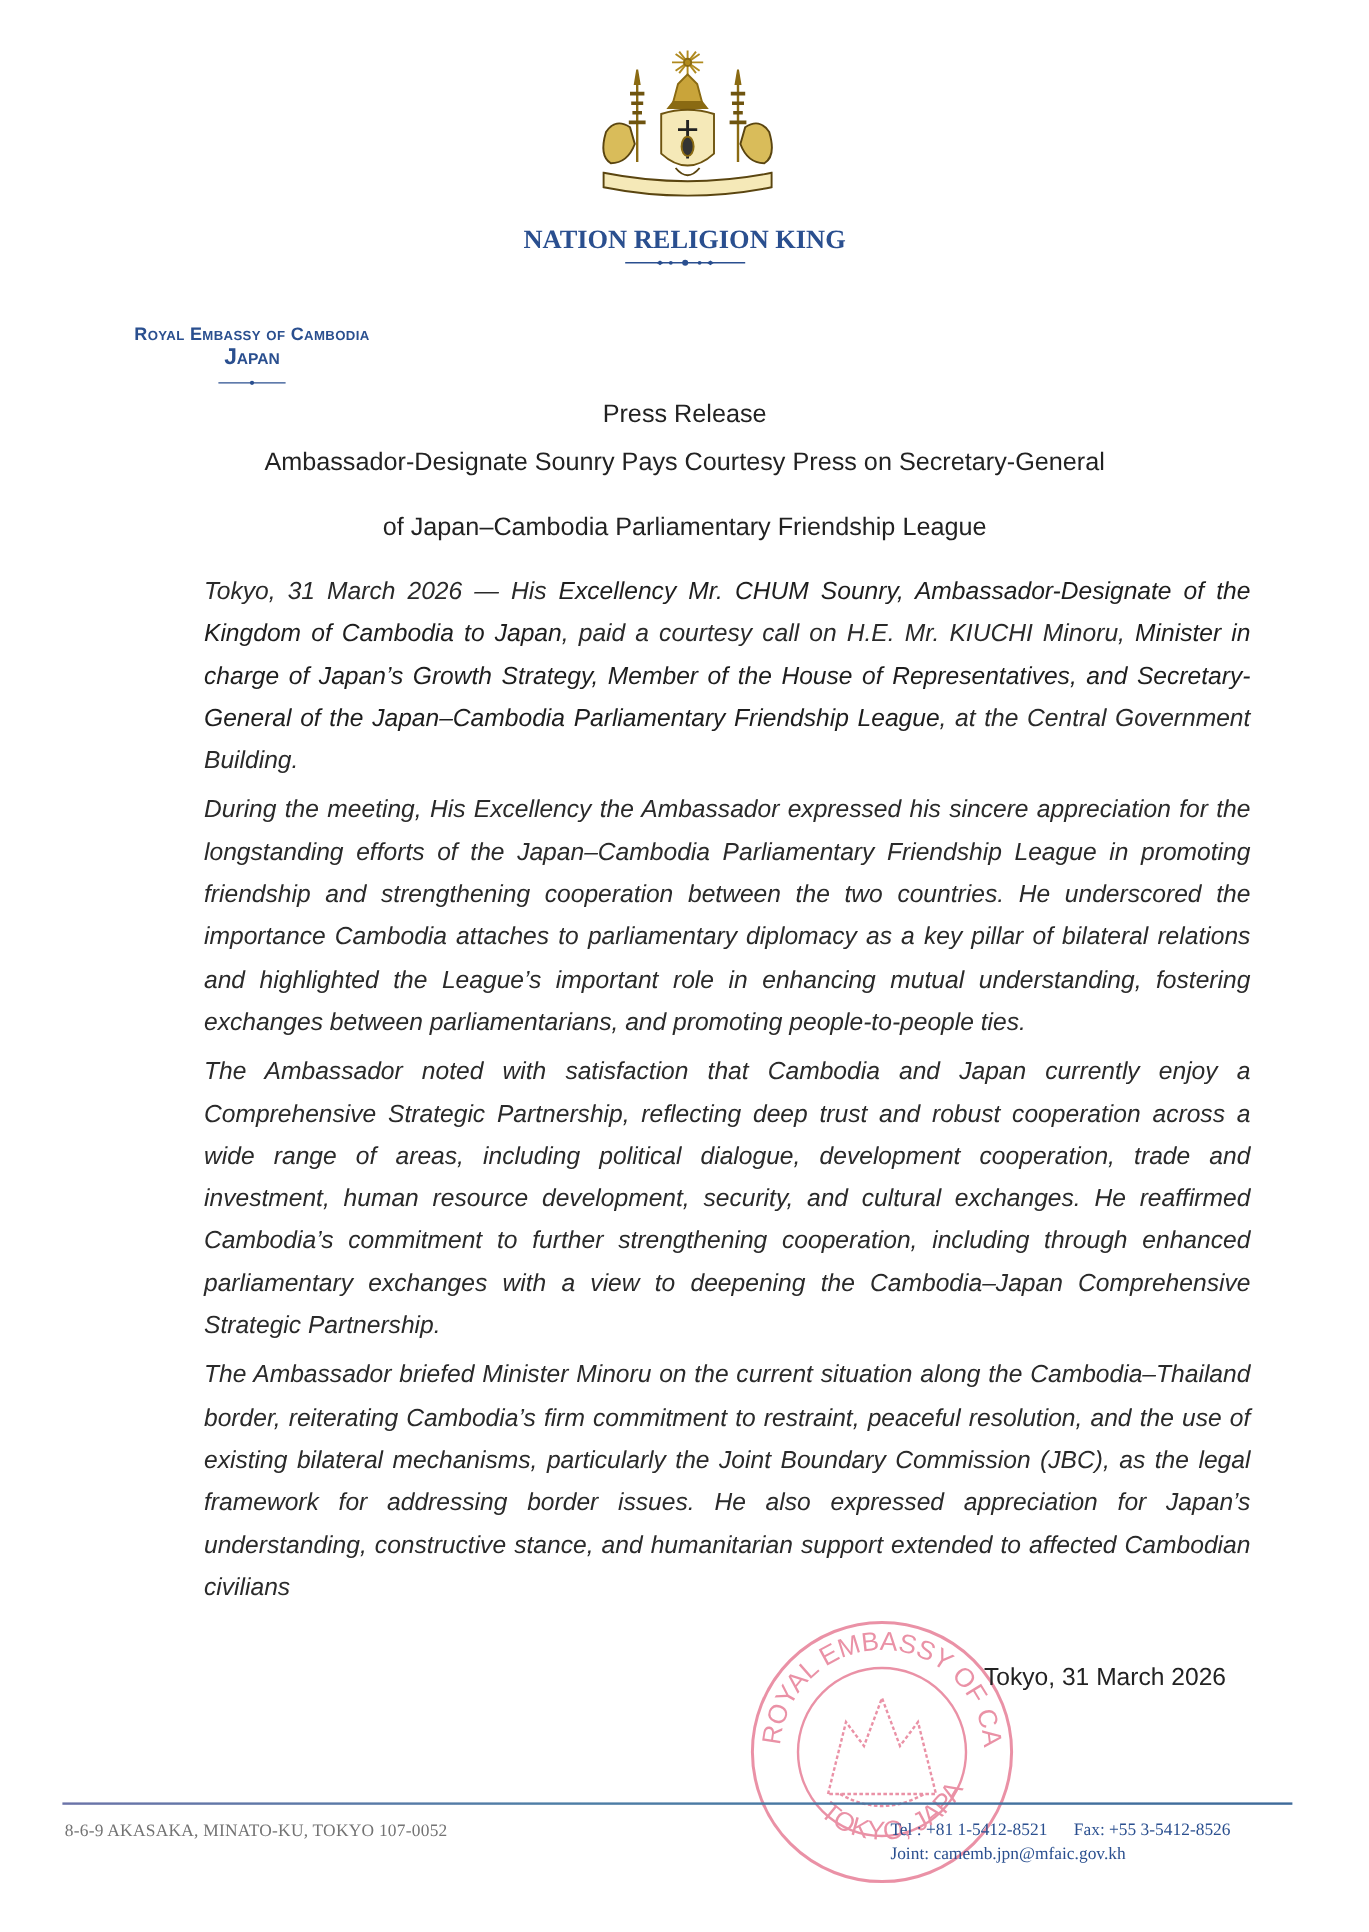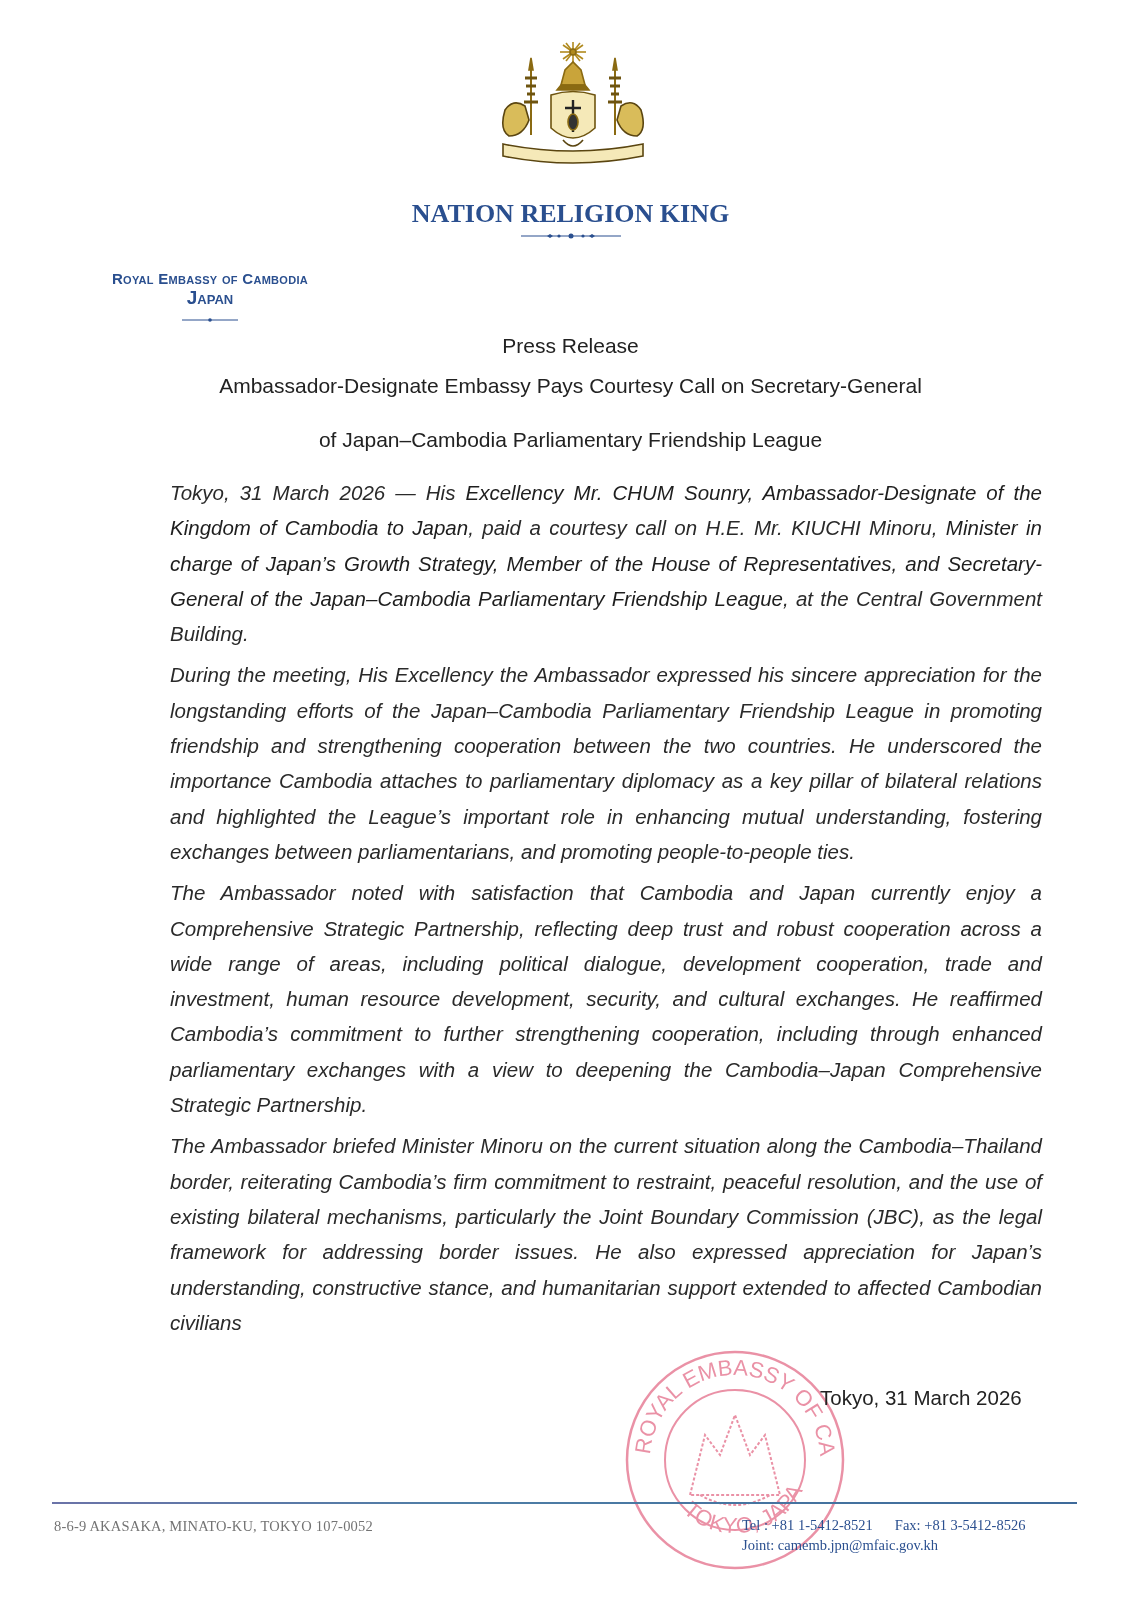--- a/index.html
+++ b/index.html
@@ -1,20 +1,20 @@
 <!DOCTYPE html>
 <html><head>
   <meta charset="utf-8">
   <style>
     html, body { margin: 0; padding: 0; background: #ffffff; }
     body { width: 1141px; height: 1610px; position: relative; overflow: hidden; font-family: "Liberation Sans", sans-serif; color: #222; }
     .emblem { position: absolute; left: 493px; top: 40px; width: 160px; height: 135px; }
     .kingdom { position: absolute; left: 0; width: 1141px; top: 183px; text-align: center; font-family: "Liberation Serif", serif; font-weight: bold; color: #2a4f8f; line-height: 1; }
     .kingdom .l1 { font-size: 26px; letter-spacing: 0.3px; margin-left: 0px; padding-left: 1px; }
-    .kingdom .l2 { font-size: 26px; margin-top: 18px; }
+    .kingdom .l2 { font-size: 22px; margin-top: 6px; }
     .kingdom .orn { margin: 4px auto 0; width: 120px; height: 8px; }
     .embassy { position: absolute; left: 72px; top: 270px; width: 276px; text-align: center; font-family: "Liberation Sans", sans-serif; font-weight: bold; color: #2a4f8f; font-variant: small-caps; line-height: 1.15; }
     .embassy .e1 { font-size: 15px; letter-spacing: 0.3px; }
     .embassy .e2 { font-size: 19px; }
     .embassy .orn { margin: 4px auto 0; width: 60px; height: 6px; }
     .title { position: absolute; left: 0; width: 1141px; text-align: center; font-size: 21px; color: #222; }
     .t1 { top: 334px; }
     .t2 { top: 374px; }
     .t3 { top: 428px; }
     .body-text { position: absolute; left: 170px; width: 872px; top: 475px; font-size: 20.5px; line-height: 35.3px; color: #2a2a2a; }
@@ -76,21 +76,21 @@
 <div class="embassy">
   <div class="e1">Royal Embassy of Cambodia</div>
   <div class="e2">Japan</div>
   <svg class="orn" viewBox="0 0 60 6">
     <line x1="2" y1="3" x2="58" y2="3" stroke="#2a4f8f" stroke-width="1"></line>
     <circle cx="30" cy="3" r="1.8" fill="#2a4f8f"></circle>
   </svg>
 </div>
 
 <div class="title t1">Press Release</div>
-<div class="title t2">Ambassador-Designate Embassy Pays Courtesy Call on Secretary-General</div>
+<div class="title t2">Ambassador-Designate Sounry Pays Courtesy Press on Secretary-General</div>
 <div class="title t3">of Japan–Cambodia Parliamentary Friendship League</div>
 
 <div class="body-text">
   <p><span>Tokyo, 31 March 2026 — His </span><span class="b">Excellency Mr. CHUM Sounry, Ambassador-Designate of the Kingdom of Cambodia to Japan</span><span>, paid a courtesy call on H.E. Mr. KIUCHI Minoru, </span><span class="b">Minister in charge of Japan’s Growth Strategy, Member of the House of Representatives, and Secretary-General of the Japan–Cambodia Parliamentary Friendship League</span><span>, at the Central Government Building.</span></p>
   <p>During the meeting, His Excellency the Ambassador expressed his sincere appreciation for the longstanding efforts of the Japan–Cambodia Parliamentary Friendship League in promoting friendship and strengthening cooperation between the two countries. He underscored the importance Cambodia attaches to parliamentary diplomacy as a key pillar of bilateral relations and highlighted the League’s important role in enhancing mutual understanding, fostering exchanges between parliamentarians, and promoting people-to-people ties.</p>
   <p>The Ambassador noted with satisfaction that Cambodia and Japan currently enjoy a Comprehensive Strategic Partnership, reflecting deep trust and robust cooperation across a wide range of areas, including political dialogue, development cooperation, trade and investment, human resource development, security, and cultural exchanges. He reaffirmed Cambodia’s commitment to further strengthening cooperation, including through enhanced parliamentary exchanges with a view to deepening the Cambodia–Japan Comprehensive Strategic Partnership.</p>
   <p>The Ambassador briefed Minister Minoru on the current situation along the Cambodia–Thailand border, reiterating Cambodia’s firm commitment to restraint, peaceful resolution, and the use of existing bilateral mechanisms, particularly the Joint Boundary Commission (JBC), as the legal framework for addressing border issues. He also expressed appreciation for Japan’s understanding, constructive stance, and humanitarian support extended to affected Cambodian civilians</p>
 </div>
 
 <svg class="stamp" viewBox="0 0 230 230">
@@ -104,15 +104,15 @@
   <text font-family="Liberation Sans, sans-serif" font-size="22" fill="#d9395e"><textPath href="#arcBot" startOffset="18%">TOKYO, JAPAN</textPath></text>
   <path d="M70 150 L85 90 L100 110 L115 70 L130 110 L145 90 L160 150 Z" fill="none" stroke="#d9395e" stroke-width="2" stroke-dasharray="3 2"></path>
   <path d="M80 150 Q115 170 150 150" fill="none" stroke="#d9395e" stroke-width="2" stroke-dasharray="3 2"></path>
 </svg>
 
 <div class="closing">Tokyo, 31 March 2026</div>
 
 <div class="footer-line"></div>
 <div class="addr">8-6-9 AKASAKA, MINATO-KU, TOKYO 107-0052</div>
 <div class="contact">
-  <div class="row1"><span>Tel : +81 1-5412-8521</span><span>Fax: +81 3-5412-8526</span></div>
+  <div class="row1"><span>Tel : +81 1-5412-8521</span><span>Fax: +55 3-5412-8526</span></div>
   <div>Joint: camemb.jpn@mfaic.gov.kh</div>
 </div>
 
 </body></html>

